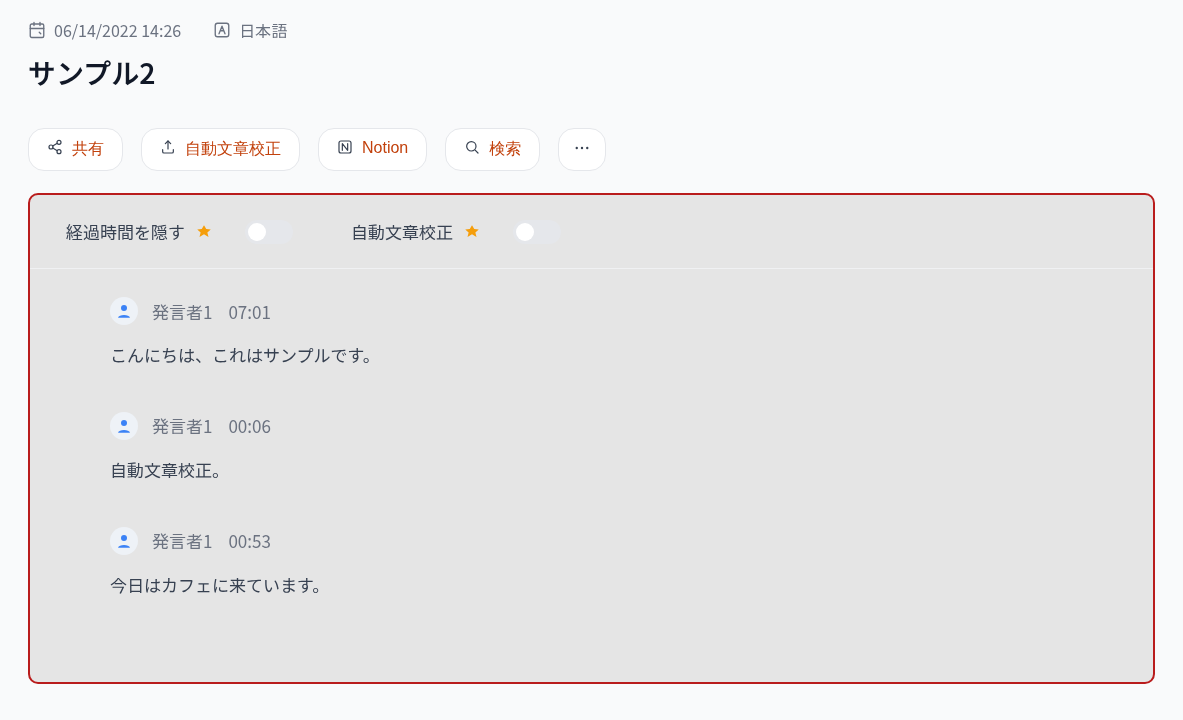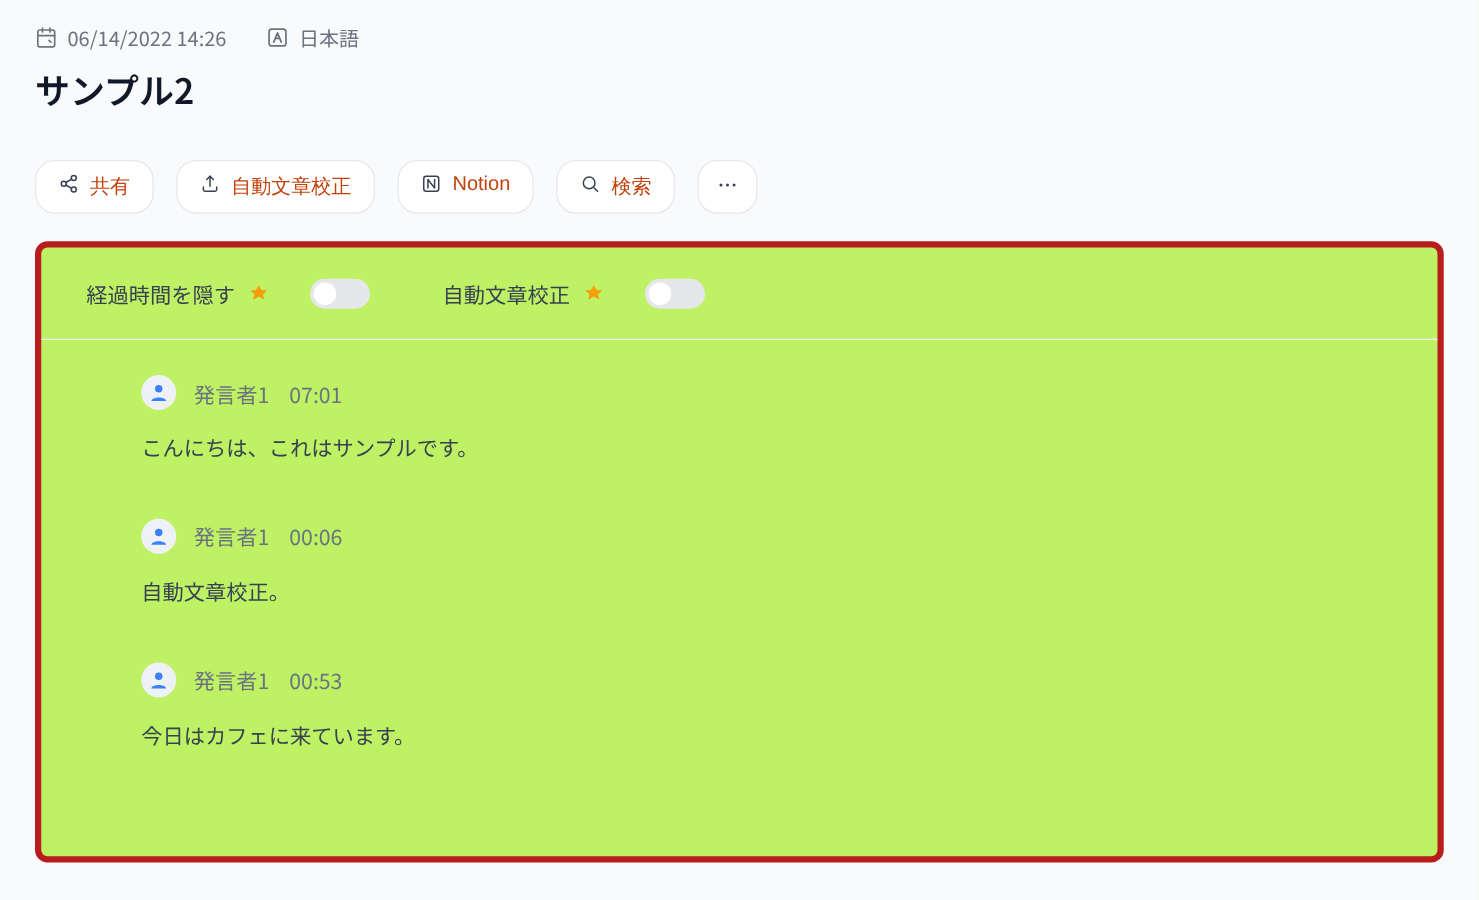--- a/index.html
+++ b/index.html
@@ -40,22 +40,22 @@
     border: 1px solid #e5e7eb;
     border-radius: 16px;
     padding: 10px 18px;
     font-size: 16px;
     color: #c2410c;
     cursor: pointer;
   }
   .btn svg { display: block; }
 
   .panel {
-    background: #bef264;
-    border: 5px solid #b91c1c;
+    background: #e5e5e5;
+    border: 2px solid #b91c1c;
     border-radius: 10px;
     overflow: hidden;
   }
 
   .controls {
     display: flex;
     align-items: center;
     gap: 58px;
     padding: 24px 36px;
     border-bottom: 1px solid #f0f1f3;

